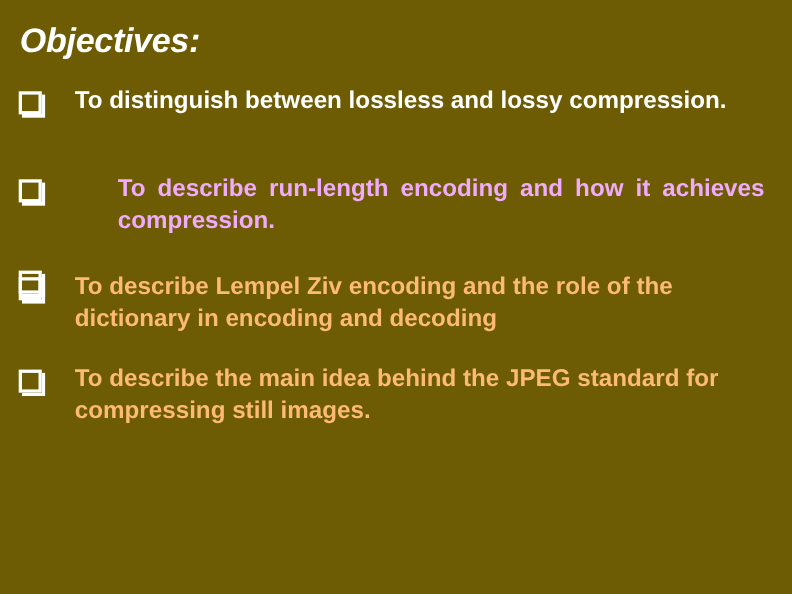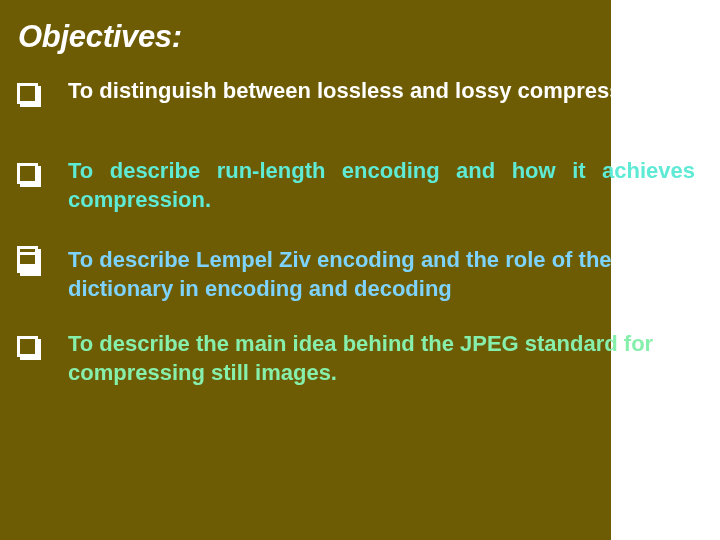--- a/index.html
+++ b/index.html
@@ -7,21 +7,21 @@
     padding: 0;
   }
   body {
     width: 720px;
     height: 540px;
     overflow: hidden;
     font-family: "Liberation Sans", sans-serif;
   }
   #slide {
     position: relative;
-    width: 611px;
+    width: 720px;
     height: 540px;
     background: #6e5c04;
     box-sizing: border-box;
   }
   #slide-title {
     position: absolute;
     left: 18px;
     top: 21px;
     font-size: 31px;
     font-weight: bold;
@@ -98,31 +98,31 @@
 
   <div id="bullet-list">
 
     <div class="bullet-item" id="item-0">
       <span class="bullet-marker" style="border-color: rgb(255, 255, 255); box-shadow: rgb(255, 255, 255) 3px 3px 0px 0px;"></span>
       <p class="bullet-text" style="color: rgb(255, 255, 255);">To distinguish between lossless and lossy compression.</p>
     </div>
 
     <div class="bullet-item" id="item-1">
       <span class="bullet-marker" style="border-color: rgb(255, 255, 255); box-shadow: rgb(255, 255, 255) 3px 3px 0px 0px;"></span>
-      <p class="bullet-text" style="color: #5eead4;">To describe run-length encoding and how it achieves compression.</p>
+      <p class="bullet-text" style="color: #f0abfc; margin-left: 39px;">To describe run-length encoding and how it achieves compression.</p>
     </div>
 
     <div class="bullet-item" id="item-2">
       <span class="bullet-marker" style="border-color: rgb(255, 255, 255); box-shadow: rgb(255, 255, 255) 3px 3px 0px 0px;"></span>
     </div>
 
     <div class="bullet-item" id="item-3">
       <span class="bullet-marker" style="border-color: rgb(255, 255, 255); box-shadow: rgb(255, 255, 255) 3px 3px 0px 0px;"></span>
-      <p class="bullet-text" style="color: #7dd3fc;">To describe Lempel Ziv encoding and the role of the dictionary in encoding and decoding</p>
+      <p class="bullet-text" style="color: #fdba74;">To describe Lempel Ziv encoding and the role of the dictionary in encoding and decoding</p>
     </div>
 
     <div class="bullet-item" id="item-4">
       <span class="bullet-marker" style="border-color: rgb(255, 255, 255); box-shadow: rgb(255, 255, 255) 3px 3px 0px 0px;"></span>
-      <p class="bullet-text" style="color: #86efac;">To describe the main idea behind the JPEG standard for compressing still images.</p>
+      <p class="bullet-text" style="color: #fdba74;">To describe the main idea behind the JPEG standard for compressing still images.</p>
     </div>
 
   </div>
 </div>
 
 </body></html>

